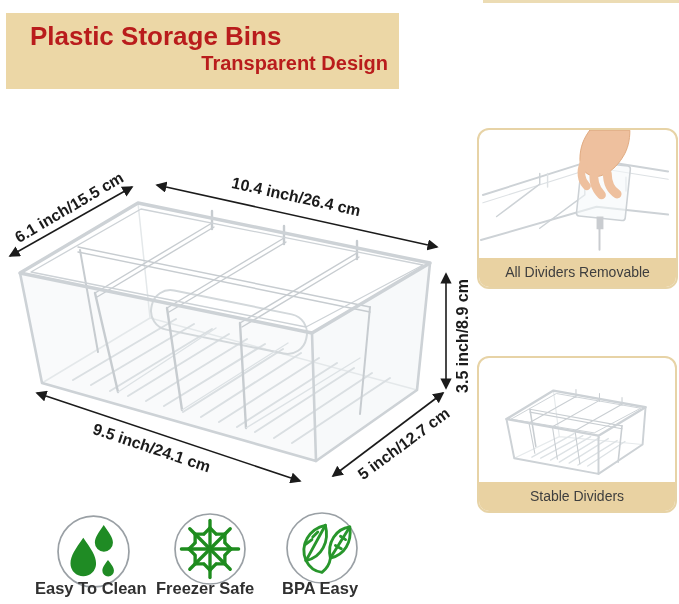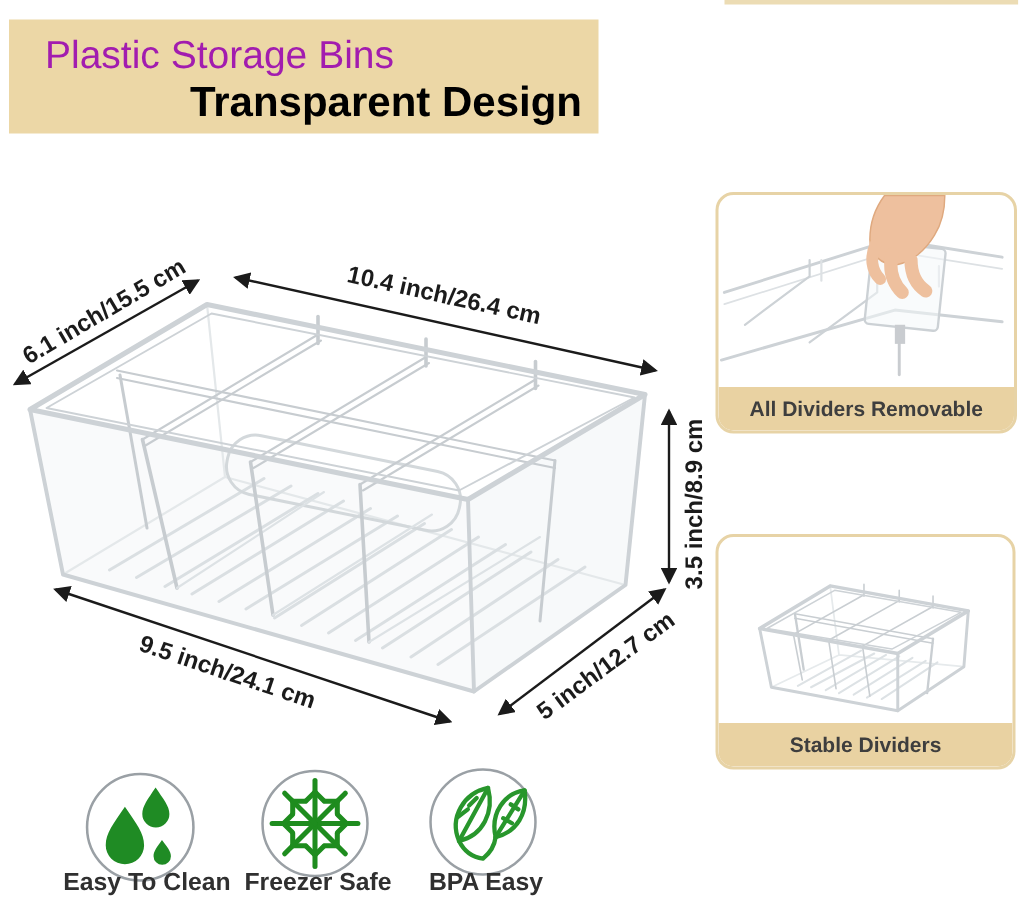--- a/index.html
+++ b/index.html
@@ -1,35 +1,35 @@
 <!DOCTYPE html>
 <html><head>
 <meta charset="utf-8">
 <style>
   html,body{margin:0;padding:0;background:#fff;}
   .page{position:relative;width:679px;height:604px;background:#ffffff;overflow:hidden;
         font-family:"Liberation Sans",sans-serif;}
   
   .banner{position:absolute;left:6px;top:13px;width:393px;height:76px;background:#ecd7a6;}
-  .banner .t1{position:absolute;left:24px;top:8px;font-size:26px;font-weight:normal;color:#a21caf;white-space:nowrap;}
-  .banner .t2{position:absolute;right:11px;top:39px;font-size:28px;font-weight:bold;color:#000000;white-space:nowrap;}
+  .banner .t1{position:absolute;left:24px;top:8px;font-size:26px;font-weight:bold;color:#b91c1c;white-space:nowrap;}
+  .banner .t2{position:absolute;right:11px;top:39px;font-size:20px;font-weight:bold;color:#b91c1c;white-space:nowrap;}
   .top-stripe{position:absolute;left:483px;top:0;width:196px;height:3px;background:#ecdcb4;}
   
   .inset{position:absolute;border:2px solid #e7d3a6;border-radius:12px;background:#fff;overflow:hidden;}
   .inset-1{left:477px;top:128px;width:197px;height:157px;}
   .inset-2{left:477px;top:356px;width:196px;height:153px;}
   .inset .caption{position:absolute;left:0;bottom:0;width:100%;height:29px;background:#e9d2a2;
-        color:#3e3e3e;font-size:14px;font-weight:bold;line-height:29px;text-align:center;}
+        color:#3e3e3e;font-size:14px;font-weight:normal;line-height:29px;text-align:center;}
   .inset svg{display:block;}
   
   .main-svg{position:absolute;left:0;top:0;}
   .dim{font-size:16px;font-weight:600;fill:#1b1b1b;}
   
   .feat-icon{position:absolute;}
-  .feat-label{position:absolute;top:579px;font-size:16.5px;font-weight:bold;color:#303030;text-align:center;white-space:nowrap;}
+  .feat-label{position:absolute;top:579px;font-size:16.5px;font-weight:bold;color:#303030;white-space:nowrap;}
   .fl1{left:35px;width:126px;}
   .fl2{left:156px;width:112px;}
   .fl3{left:282px;width:84px;}
 </style>
 </head>
 <body>
 
 <div class="page">
 
   <div class="banner">

